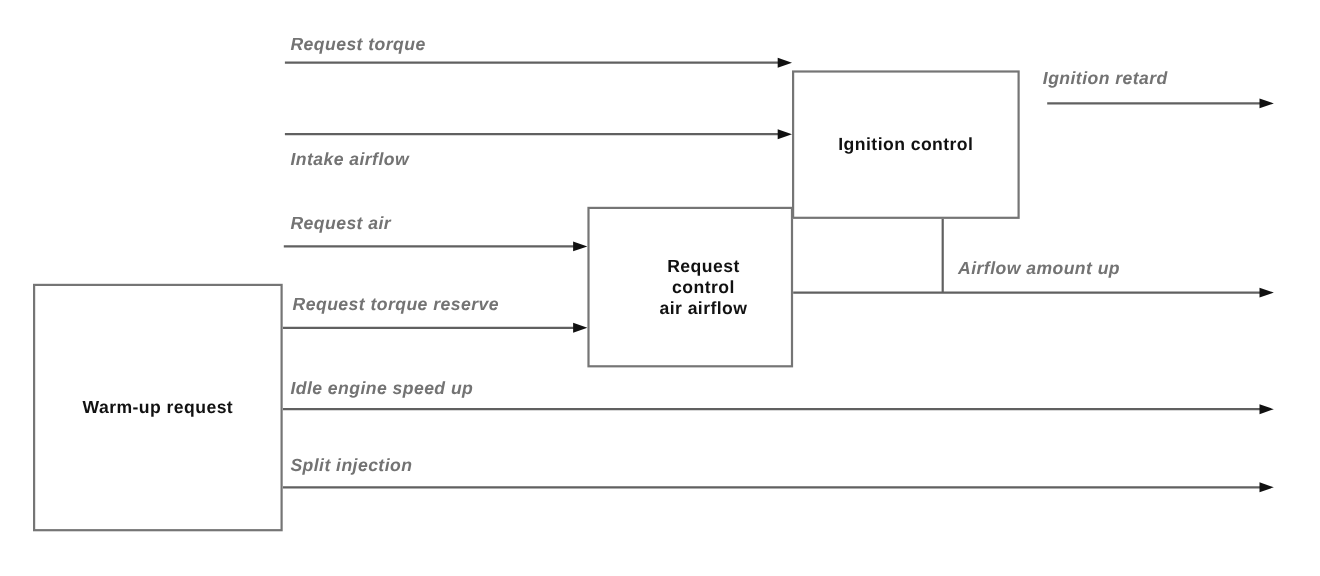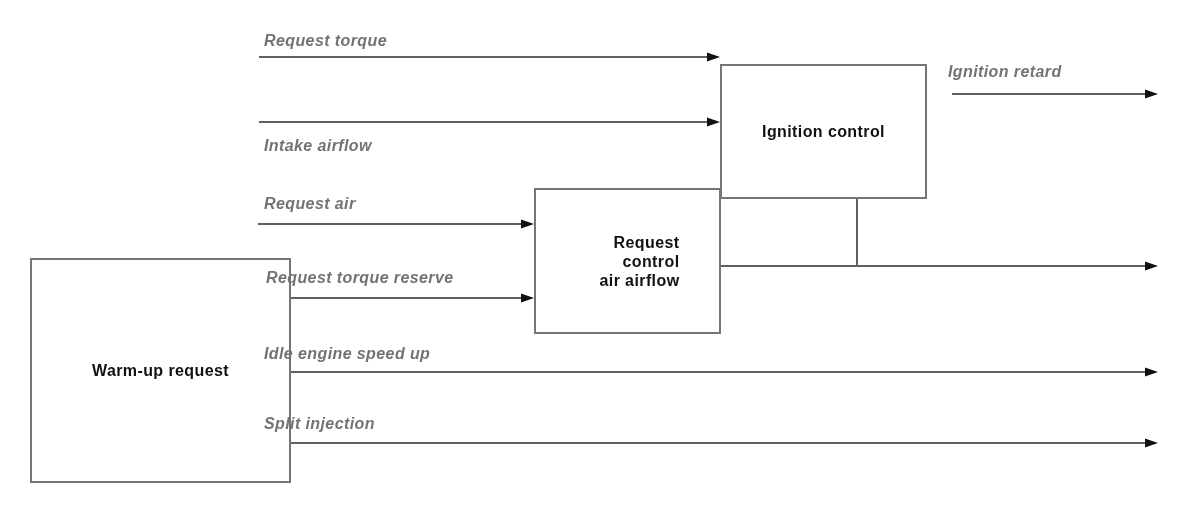--- a/index.html
+++ b/index.html
@@ -29,25 +29,25 @@
     display: flex;
     align-items: center;
     justify-content: center;
     color: #111111;
     font-size: 16px;
     font-weight: 700;
     letter-spacing: 0.4px;
     line-height: 19px;
     text-align: center;
   }
-  #box-warmup        { left: 30px;  top: 258px; width: 261px; height: 225px; }
+  #box-warmup        { left: 30px;  top: 258px; width: 227px; height: 225px; }
   #box-cylinder      { left: 534px; top: 188px; width: 187px; height: 146px; }
   #box-ignition      { left: 720px; top: 27px;  width: 207px; height: 135px; margin-top: 37px; }
   .box .multiline { display: block; }
-  #box-cylinder .inner { text-align: right; margin-left: 24px; }
+  #box-cylinder .inner { text-align: center; margin-left: 24px; }
   .box .bline { display: block; }
   .sig-label {
     position: absolute;
     color: #737373;
     font-size: 16px;
     font-weight: 700;
     letter-spacing: 0.4px;
     line-height: 19px;
     white-space: nowrap;
     font-style: italic;
@@ -134,14 +134,15 @@
     <span>Ignition control</span>
   </div>
 
   <div class="sig-label" id="lbl-request-torque">Request torque</div>
   <div class="sig-label" id="lbl-intake-airflow">Intake airflow</div>
   <div class="sig-label" id="lbl-intake-air">Request air</div>
   <div class="sig-label" id="lbl-request-torque-reserve">Request torque reserve</div>
   <div class="sig-label" id="lbl-idle-engine-speed-up">Idle engine speed up</div>
   <div class="sig-label" id="lbl-split-injection">Split injection</div>
   <div class="sig-label" id="lbl-ignition-retard">Ignition retard</div>
+  <div class="sig-label" id="lbl-airflow-amount-up">Airflow amount up</div>
 
 </div>
 
 </body></html>

